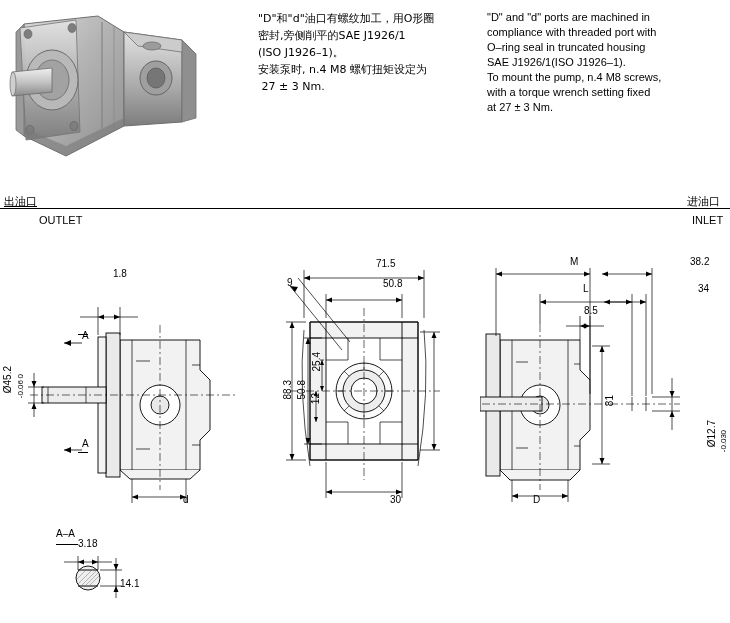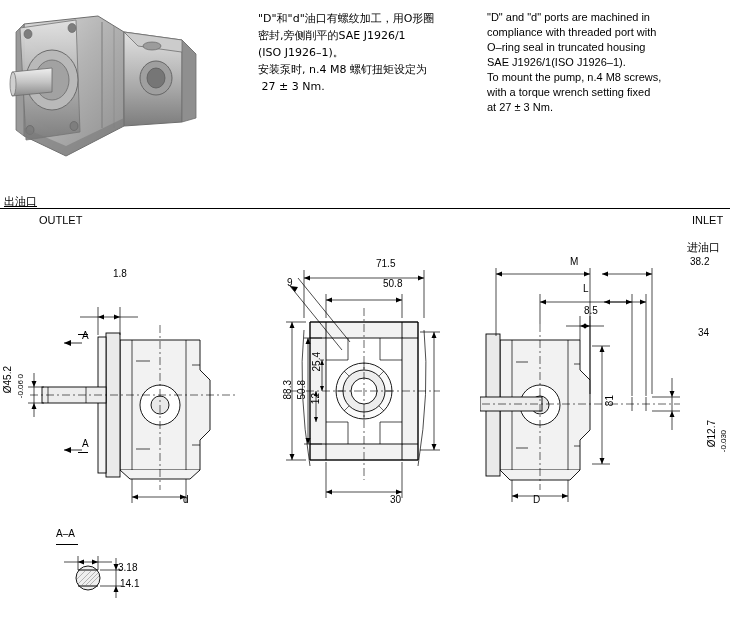--- a/index.html
+++ b/index.html
@@ -94,21 +94,21 @@
 compliance with threaded port with
 O–ring seal in truncated housing
 SAE J1926/1(ISO J1926–1).
 To mount the pump, n.4 M8 screws,
 with a torque wrench setting fixed
 at 27 ± 3 Nm.</div>
 
 <div class="abs cn" style="left:4px;top:193px;font-size:11px;text-decoration:underline;">出油口</div>
 <div class="abs txt" style="left:4px;top:213px;margin-left:35px;">OUTLET</div>
 
-<div class="abs cn" style="left:687px;top:193px;font-size:11px;margin-top:46px;">进油口</div>
+<div class="abs cn" style="left:687px;top:193px;font-size:11px;">进油口</div>
 <div class="abs txt" style="left:692px;top:213px;">INLET</div>
 
 <div class="abs hl" style="left:0px;top:208px;width:730px;background:#000;"></div>
 
 <div class="abs" style="left:20px;top:255px;width:230px;height:280px;">
   <svg width="230" height="280" viewBox="0 0 230 280">
     <g stroke="#000" fill="none" stroke-width="0.9">
 
       <path d="M100,85 L180,85 L180,115 L190,125 L190,175 L180,185 L180,215 L100,215 Z" fill="#f2f2f2"></path>
 
@@ -221,21 +221,21 @@
 
     <g stroke="#000" stroke-width="0.7">
       <path d="M60,22 L82,22"></path>
       <path d="M60,38 L82,38"></path>
       <path d="M76,10 L76,50"></path>
       <path d="M76,22 l-2.5,-6 h5 z" fill="#000" stroke="none"></path>
       <path d="M76,38 l-2.5,6 h5 z" fill="#000" stroke="none"></path>
     </g>
   </svg>
 </div>
-<div class="lbl" style="left:78px;top:562px;margin-left:40px;">3.18</div>
+<div class="lbl" style="left:78px;top:538px;">3.18</div>
 <div class="lbl" style="left:120px;top:578px;">14.1</div>
 
 <div class="abs" style="left:270px;top:250px;width:200px;height:270px;">
   <svg width="200" height="270" viewBox="0 0 200 270">
     <g stroke="#000" fill="none" stroke-width="0.9">
 
       <path d="M40,72 L148,72 L148,210 L40,210 Z" fill="#f2f2f2"></path>
 
       <path d="M40,72 L40,210 L148,210 L148,72 Z" fill="none"></path>
 
@@ -450,21 +450,21 @@
       <path d="M88,230 L88,252"></path>
       <path d="M32,246 L88,246"></path>
       <path d="M32,246 l6,-2.5 v5 z" fill="#000" stroke="none"></path>
       <path d="M88,246 l-6,-2.5 v5 z" fill="#000" stroke="none"></path>
     </g>
   </svg>
 </div>
 <div class="lbl" style="left:570px;top:256px;">M</div>
 <div class="lbl" style="left:690px;top:256px;text-align:center;">38.2</div>
 <div class="lbl" style="left:583px;top:283px;">L</div>
-<div class="lbl" style="left:698px;top:283px;margin-top:44px;">34</div>
+<div class="lbl" style="left:698px;top:283px;">34</div>
 <div class="lbl" style="left:584px;top:305px;">8.5</div>
 <div class="abs" style="left:604px;top:392px;">
   <span class="vert" style="font-size:10px;display:inline-block;">81</span>
 </div>
 <div class="abs" style="left:706px;top:420px;">
   <span class="vert" style="font-size:10px;display:inline-block;">Ø12.7</span>
 </div>
 <div class="abs" style="left:719px;top:420px;">
   <span class="vert tiny" style="display:inline-block;">0</span>
 </div>

